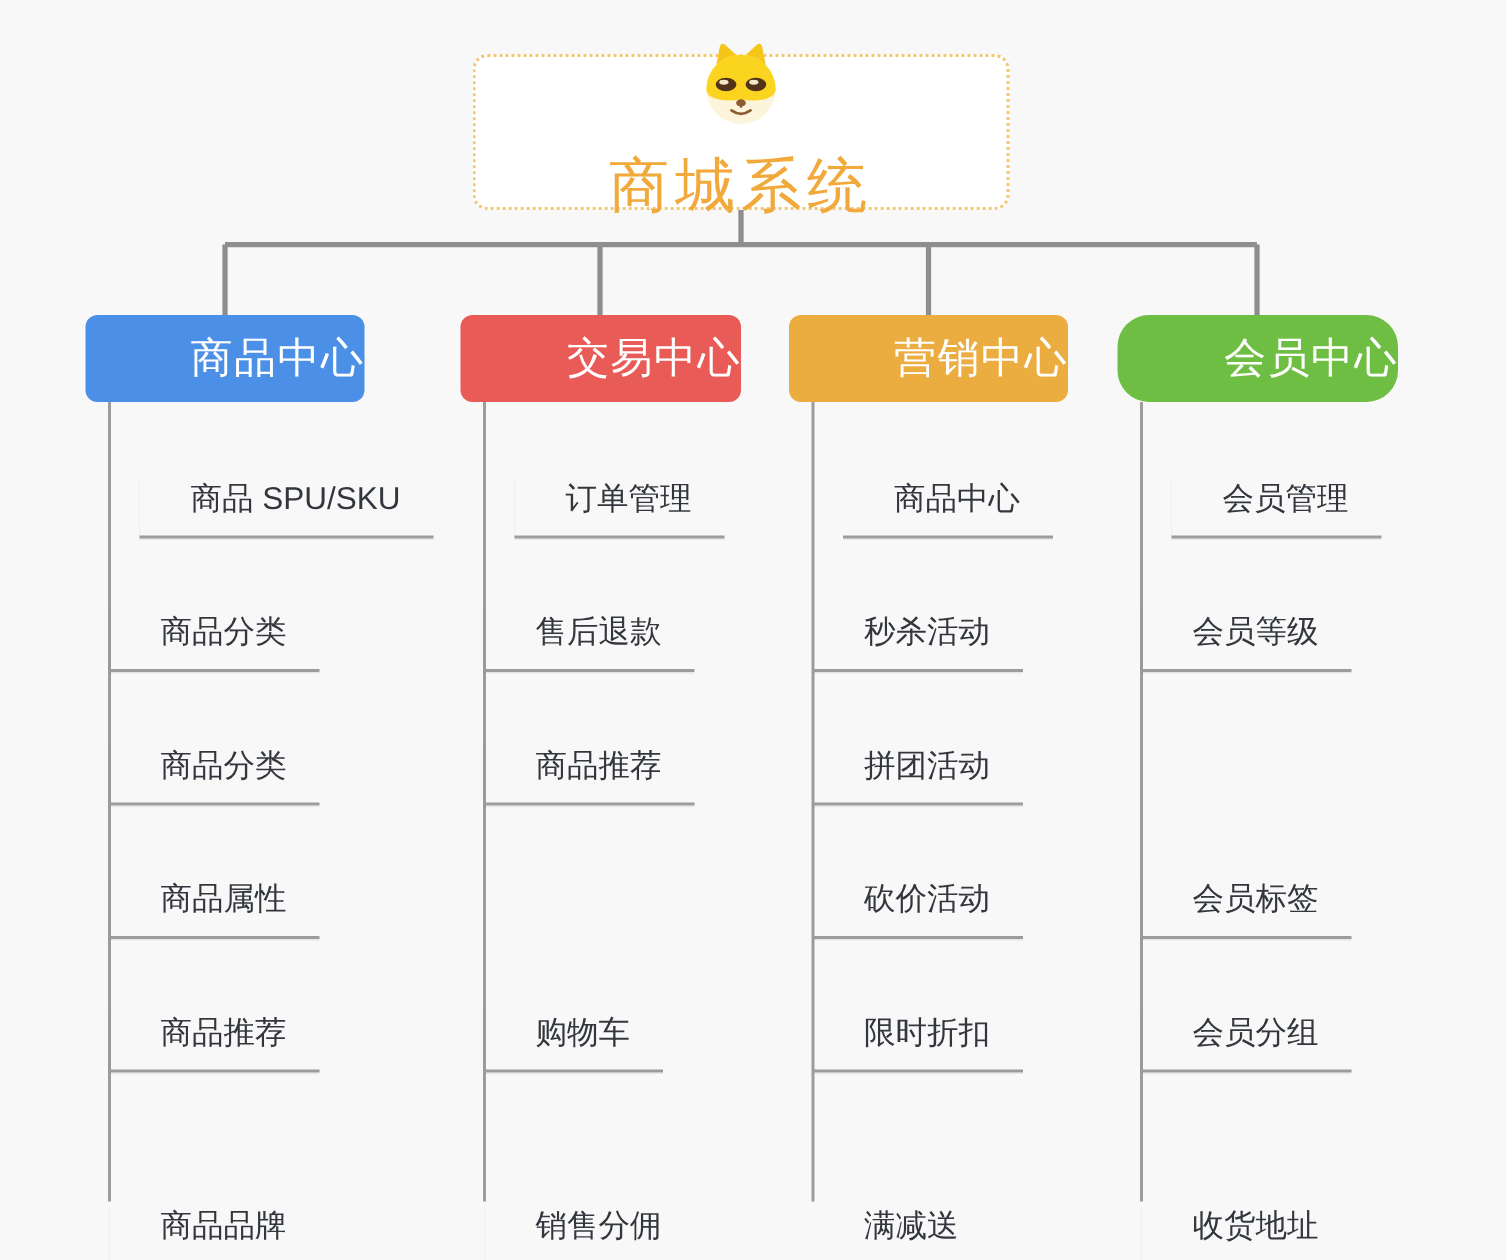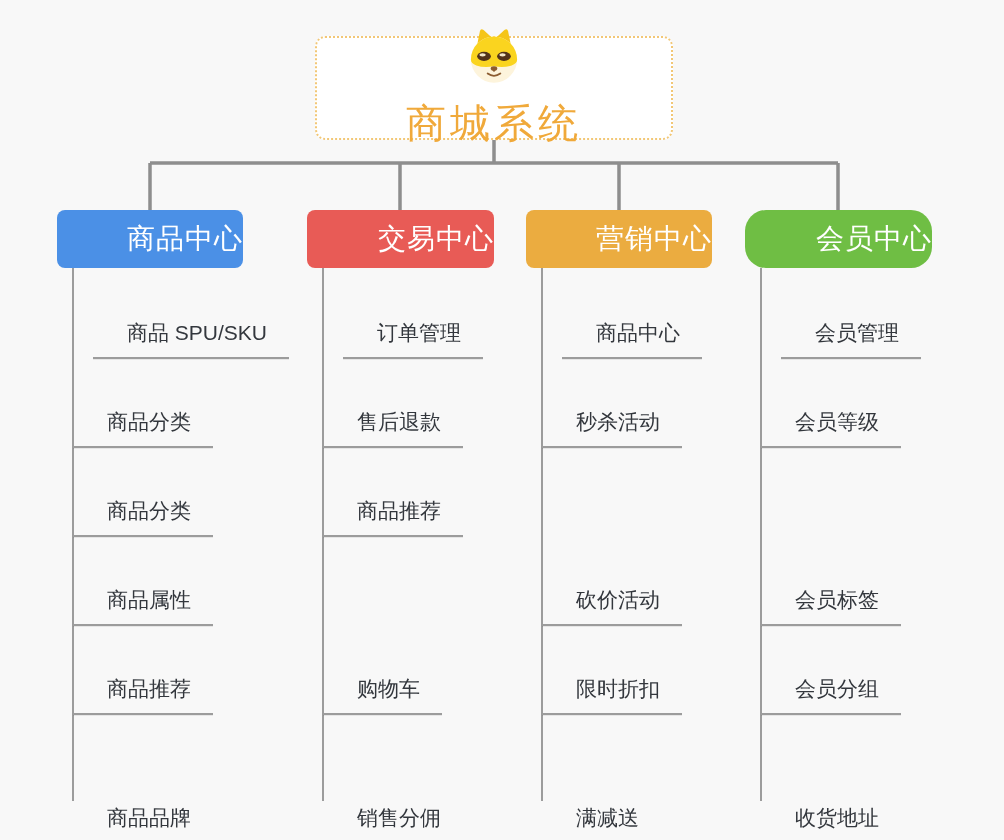--- a/index.html
+++ b/index.html
@@ -136,20 +136,21 @@
   <div class="leaf c1 r6">商品品牌</div>
 
   <div class="leaf c2 r1">订单管理</div>
   <div class="leaf c2 r2">售后退款</div>
   <div class="leaf c2 r3">商品推荐</div>
   <div class="leaf c2 r5">购物车</div>
   <div class="leaf c2 r6">销售分佣</div>
 
   <div class="leaf c3 r1">商品中心</div>
   <div class="leaf c3 r2">秒杀活动</div>
+  <div class="leaf c3 r3">拼团活动</div>
   <div class="leaf c3 r4">砍价活动</div>
   <div class="leaf c3 r5">限时折扣</div>
   <div class="leaf c3 r6">满减送</div>
 
   <div class="leaf c4 r1">会员管理</div>
   <div class="leaf c4 r2">会员等级</div>
   <div class="leaf c4 r4">会员标签</div>
   <div class="leaf c4 r5">会员分组</div>
   <div class="leaf c4 r6">收货地址</div>
 

